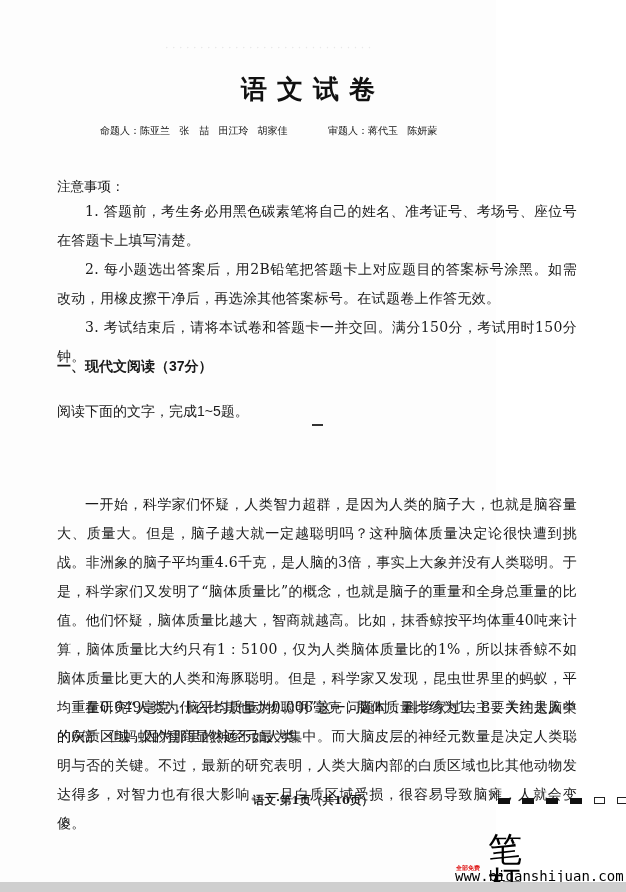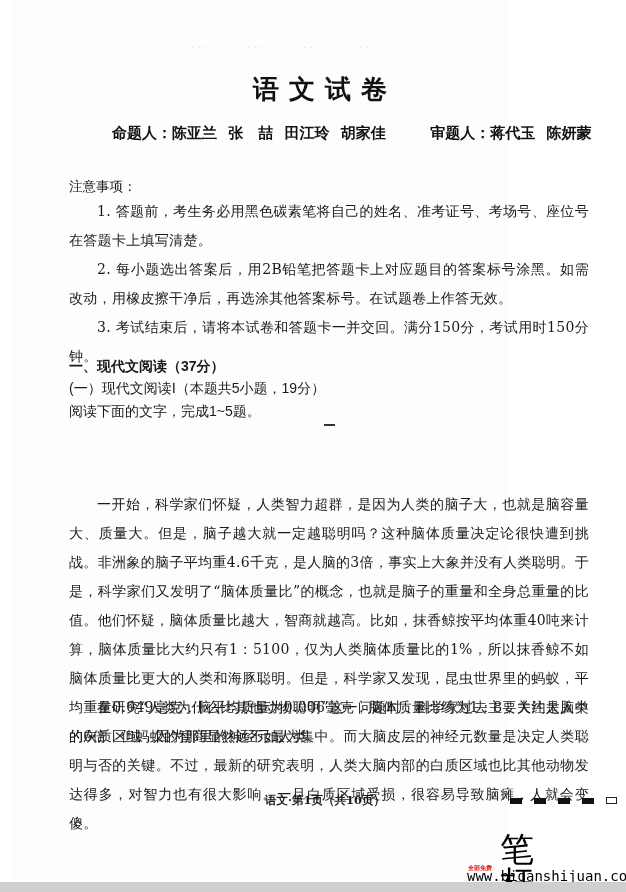--- a/index.html
+++ b/index.html
@@ -3,30 +3,30 @@
 <meta charset="utf-8">
 <style>
   html, body { margin: 0; padding: 0; }
   body {
     width: 626px; height: 892px; overflow: hidden;
     background: #ffffff;
     font-family: "DejaVu Serif", "Liberation Serif", serif;
     color: #1a1a1a;
     position: relative;
   }
-  .page { position: absolute; left: 12px; top: 0; width: 496px; height: 882px; background: #fdfdfd; }
+  .page { position: absolute; left: 0; top: 0; width: 496px; height: 882px; background: #fdfdfd; }
   .ghost { position: absolute; color: #d8d8d8; font-size: 11px; white-space: nowrap; opacity: .55; }
   .title {
     position: absolute; top: 72px; left: 0; width: 626px; text-align: center;
     font-size: 26px; font-weight: bold; letter-spacing: 10px; color: #111;
     font-family: "DejaVu Serif", serif;
   }
   .authors {
     position: absolute; top: 124px; left: 100px; width: 460px;
-    font-family: "DejaVu Sans", sans-serif; font-size: 15px; font-weight: bold; color: #111;
+    font-family: "DejaVu Sans", sans-serif; font-size: 10px; font-weight: normal; color: #111;
     white-space: nowrap; word-spacing: 6px;
   }
   .authors .gap { display: inline-block; width: 22px; }
   .notice-head {
     position: absolute; top: 178px; left: 57px;
     font-family: "DejaVu Sans", sans-serif; font-size: 13.5px; font-weight: normal;
   }
   .para {
     position: absolute; left: 57px; width: 520px;
     font-size: 14px; line-height: 29px; text-indent: 28px; text-align: justify;
@@ -72,21 +72,20 @@
     <span>陈妍蒙</span>
   </div>
 
   <div class="notice-head">注意事项：</div>
 
   <div class="para" style="top:197px;">1. 答题前，考生务必用黑色碳素笔将自己的姓名、准考证号、考场号、座位号在答题卡上填写清楚。</div>
   <div class="para" style="top:255px;">2. 每小题选出答案后，用2B铅笔把答题卡上对应题目的答案标号涂黑。如需改动，用橡皮擦干净后，再选涂其他答案标号。在试题卷上作答无效。</div>
   <div class="para" style="top:313px;">3. 考试结束后，请将本试卷和答题卡一并交回。满分150分，考试用时150分钟。</div>
 
   <div class="line sec" style="top:358px;">一、现代文阅读（37分）</div>
-  <div class="line" style="top:380px;">(一）现代文阅读Ⅰ（本题共5小题，19分）</div>
   <div class="line" style="top:403px;">阅读下面的文字，完成1~5题。</div>
 
   <div class="divider-mark"></div>
 
   <div class="para" style="top:490px;">一开始，科学家们怀疑，人类智力超群，是因为人类的脑子大，也就是脑容量大、质量大。但是，脑子越大就一定越聪明吗？这种脑体质量决定论很快遭到挑战。非洲象的脑子平均重4.6千克，是人脑的3倍，事实上大象并没有人类聪明。于是，科学家们又发明了“脑体质量比”的概念，也就是脑子的重量和全身总重量的比值。他们怀疑，脑体质量比越大，智商就越高。比如，抹香鲸按平均体重40吨来计算，脑体质量比大约只有1：5100，仅为人类脑体质量比的1%，所以抹香鲸不如脑体质量比更大的人类和海豚聪明。但是，科学家又发现，昆虫世界里的蚂蚁，平均重量0.049毫克，脑平均质量为0.006毫克，脑体质量比约为1：8，大约是人类的6倍，但蚂蚁的智商显然远不如人类。</div>
   <div class="para" style="top:693px;">在研究“人类为什么比其他动物聪明”这一问题时，科学家过去主要关注大脑中的灰质区域，因为那里的神经元最为集中。而大脑皮层的神经元数量是决定人类聪明与否的关键。不过，最新的研究表明，人类大脑内部的白质区域也比其他动物发达得多，对智力也有很大影响。一旦白质区域受损，很容易导致脑瘫，人就会变傻。</div>
 
   <div class="footer">语文·第1页（共10页）</div>
 
   <div class="marks">

